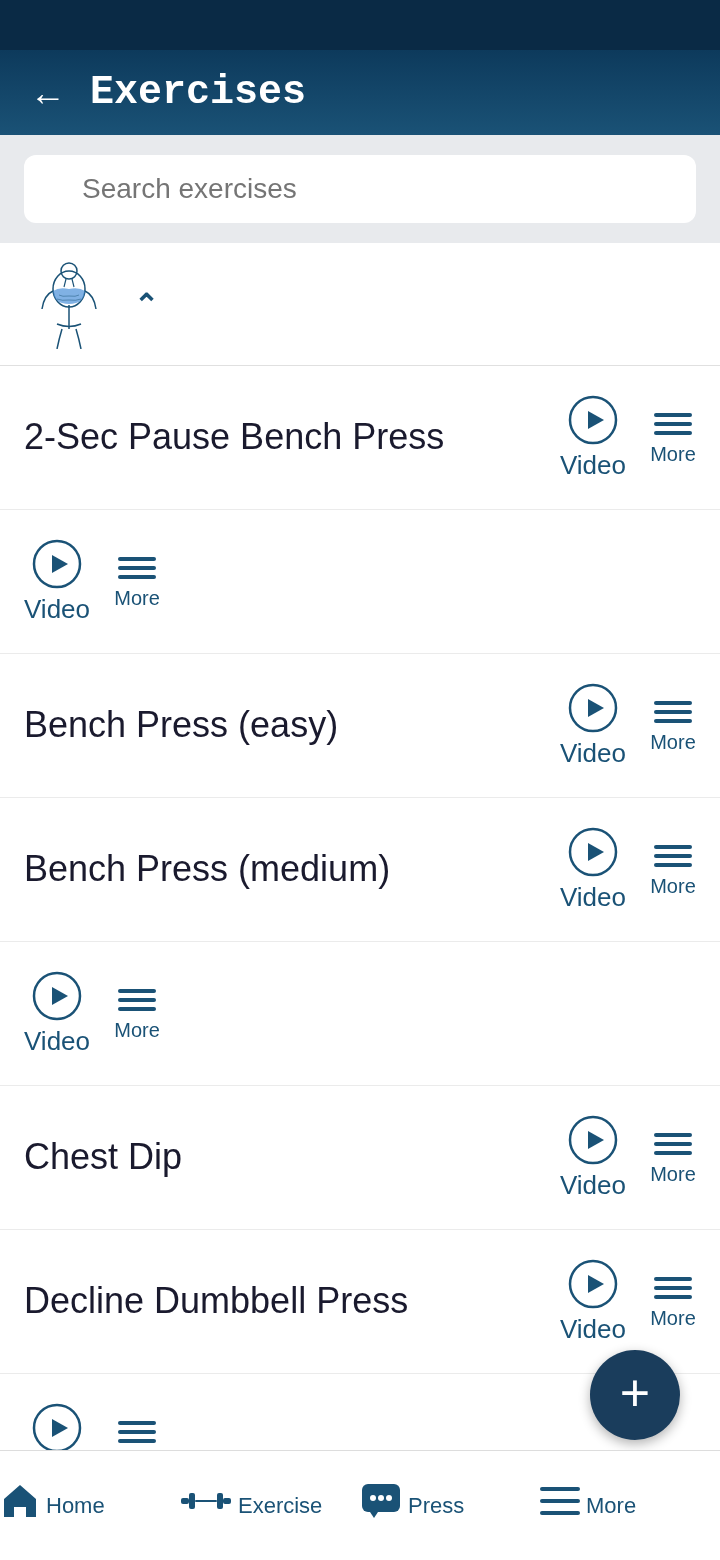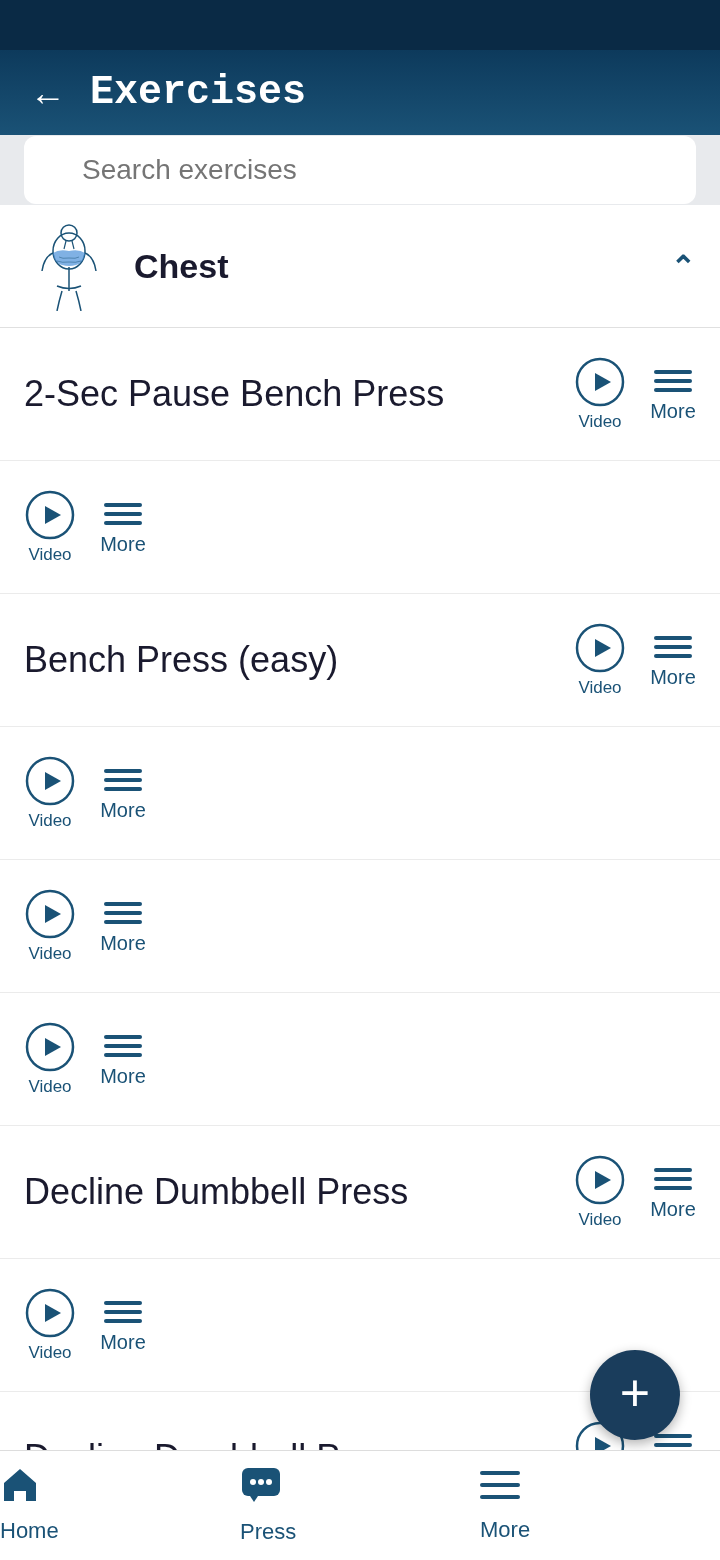--- a/index.html
+++ b/index.html
@@ -36,21 +36,21 @@
     .header-title {
       color: white;
       font-size: 40px;
       font-weight: 700;
       font-family: Liberation Mono, monospace;
     }
 
     
     .search-container {
       background: #e8eaed;
-      padding: 1px 24px;
+      padding: 20px 24px;
     }
     .search-bar {
       background: white;
       border: none;
       border-radius: 12px;
       width: 100%;
       padding: 18px 20px 18px 58px;
       font-size: 28px;
       color: #aaa;
       outline: none;
@@ -120,21 +120,21 @@
       flex-direction: column;
       align-items: center;
       gap: 4px;
       cursor: pointer;
     }
     .play-circle {
       width: 52px;
       height: 52px;
     }
     .video-label {
-      font-size: 17px;
+      font-size: 26px;
       color: #1a5276;
     }
     .more-btn {
       display: flex;
       flex-direction: column;
       align-items: center;
       gap: 4px;
       cursor: pointer;
     }
     .hamburger {
@@ -186,21 +186,22 @@
       height: 110px;
       background: white;
       border-top: 1px solid #ddd;
       display: flex;
       align-items: center;
       justify-content: space-around;
       z-index: 200;
     }
     .nav-item {
       display: flex;
-      flex-direction: column;
+      flex-direction: row;
+      align-items: center;
       gap: 6px;
       cursor: pointer;
       flex: 1;
     }
     .nav-icon {
       font-size: 36px;
       color: #1a5276;
     }
     .nav-label {
       font-size: 22px;
@@ -246,21 +247,20 @@
     <path d="M52 70 Q55 80 57 90" fill="none" stroke="#1a5276" stroke-width="1.5"></path>
 
     <path d="M33 65 Q45 70 57 65" fill="none" stroke="#1a5276" stroke-width="1.5"></path>
 
     <line x1="42" y1="20" x2="40" y2="28" stroke="#1a5276" stroke-width="1.2"></line>
     <line x1="48" y1="20" x2="50" y2="28" stroke="#1a5276" stroke-width="1.2"></line>
 
     <path d="M35 36 Q38 38 45 37 Q52 38 55 36" fill="none" stroke="#1a5276" stroke-width="0.8" opacity="0.6"></path>
     <path d="M33 40 Q38 42 45 41 Q52 42 57 40" fill="none" stroke="#1a5276" stroke-width="0.8" opacity="0.6"></path>
   </svg>
-  <span class="category-name">Chest</span>
   <span class="chevron-up">⌃</span>
 </div>
 
 <div class="exercise-list" id="exercise-list">
 
 <div class="exercise-item">
       <span class="exercise-name">2-Sec Pause Bench Press</span>
       <div class="exercise-actions">
         <div class="video-btn">
           <svg class="play-circle" viewBox="0 0 52 52" fill="none" xmlns="http://www.w3.org/2000/svg">
@@ -312,58 +312,60 @@
           <div class="hamburger">
             <span></span>
             <span></span>
             <span></span>
           </div>
           <span class="more-label">More</span>
         </div>
       </div>
     </div>
     <div class="exercise-item">
-      <div class="exercise-actions">
-        <div class="video-btn">
-          <svg class="play-circle" viewBox="0 0 52 52" fill="none" xmlns="http://www.w3.org/2000/svg">
-            <circle cx="26" cy="26" r="23" stroke="#1a5276" stroke-width="2.5"></circle>
-            <polygon points="21,17 37,26 21,35" fill="#1a5276"></polygon>
-          </svg>
-          <span class="video-label">Video</span>
-        </div>
-        <div class="more-btn">
-          <div class="hamburger">
-            <span></span>
-            <span></span>
-            <span></span>
-          </div>
-          <span class="more-label">More</span>
-        </div>
-      </div>
-    </div>
-    <div class="exercise-item">
-      <div class="exercise-actions">
-        <div class="video-btn">
-          <svg class="play-circle" viewBox="0 0 52 52" fill="none" xmlns="http://www.w3.org/2000/svg">
-            <circle cx="26" cy="26" r="23" stroke="#1a5276" stroke-width="2.5"></circle>
-            <polygon points="21,17 37,26 21,35" fill="#1a5276"></polygon>
-          </svg>
-          <span class="video-label">Video</span>
-        </div>
-        <div class="more-btn">
-          <div class="hamburger">
-            <span></span>
-            <span></span>
-            <span></span>
-          </div>
-          <span class="more-label">More</span>
-        </div>
-      </div>
-    </div>
-    <div class="exercise-item">
+      <span class="exercise-name">Bench Press (medium)</span>
+      <div class="exercise-actions">
+        <div class="video-btn">
+          <svg class="play-circle" viewBox="0 0 52 52" fill="none" xmlns="http://www.w3.org/2000/svg">
+            <circle cx="26" cy="26" r="23" stroke="#1a5276" stroke-width="2.5"></circle>
+            <polygon points="21,17 37,26 21,35" fill="#1a5276"></polygon>
+          </svg>
+          <span class="video-label">Video</span>
+        </div>
+        <div class="more-btn">
+          <div class="hamburger">
+            <span></span>
+            <span></span>
+            <span></span>
+          </div>
+          <span class="more-label">More</span>
+        </div>
+      </div>
+    </div>
+    <div class="exercise-item">
+      <div class="exercise-actions">
+        <div class="video-btn">
+          <svg class="play-circle" viewBox="0 0 52 52" fill="none" xmlns="http://www.w3.org/2000/svg">
+            <circle cx="26" cy="26" r="23" stroke="#1a5276" stroke-width="2.5"></circle>
+            <polygon points="21,17 37,26 21,35" fill="#1a5276"></polygon>
+          </svg>
+          <span class="video-label">Video</span>
+        </div>
+        <div class="more-btn">
+          <div class="hamburger">
+            <span></span>
+            <span></span>
+            <span></span>
+          </div>
+          <span class="more-label">More</span>
+        </div>
+      </div>
+    </div>
+    <div class="exercise-item">
+      <span class="exercise-name">Chest Dip</span>
       <div class="exercise-actions">
         <div class="video-btn">
           <svg class="play-circle" viewBox="0 0 52 52" fill="none" xmlns="http://www.w3.org/2000/svg">
             <circle cx="26" cy="26" r="23" stroke="#1a5276" stroke-width="2.5"></circle>
             <polygon points="21,17 37,26 21,35" fill="#1a5276"></polygon>
           </svg>
           <span class="video-label">Video</span>
         </div>
         <div class="more-btn">
           <div class="hamburger">
@@ -441,20 +443,32 @@
 </div>
 
 <div class="bottom-nav">
   <div class="nav-item">
     <span class="nav-icon">
       <svg width="40" height="36" viewBox="0 0 40 36" fill="none">
         <path d="M4 16L20 2L36 16V34H26V24H14V34H4V16Z" fill="#1a5276"></path>
       </svg>
     </span>
     <span class="nav-label">Home</span>
+  </div>
+  <div class="nav-item">
+    <span class="nav-icon">
+      <svg width="52" height="36" viewBox="0 0 52 36" fill="none">
+        <rect x="1" y="15" width="8" height="6" rx="2" fill="#1a5276"></rect>
+        <rect x="43" y="15" width="8" height="6" rx="2" fill="#1a5276"></rect>
+        <rect x="9" y="10" width="6" height="16" rx="2" fill="#1a5276"></rect>
+        <rect x="37" y="10" width="6" height="16" rx="2" fill="#1a5276"></rect>
+        <rect x="15" y="17" width="22" height="2" rx="1" fill="#1a5276"></rect>
+      </svg>
+    </span>
+    <span class="nav-label">Exercise</span>
   </div>
   <div class="nav-item">
     <span class="nav-icon">
       <svg width="42" height="38" viewBox="0 0 42 38" fill="none">
         <rect x="2" y="2" width="38" height="28" rx="6" fill="#1a5276"></rect>
         <circle cx="13" cy="16" r="3" fill="white"></circle>
         <circle cx="21" cy="16" r="3" fill="white"></circle>
         <circle cx="29" cy="16" r="3" fill="white"></circle>
         <path d="M10 30 L14 36 L18 30" fill="#1a5276"></path>
       </svg>

